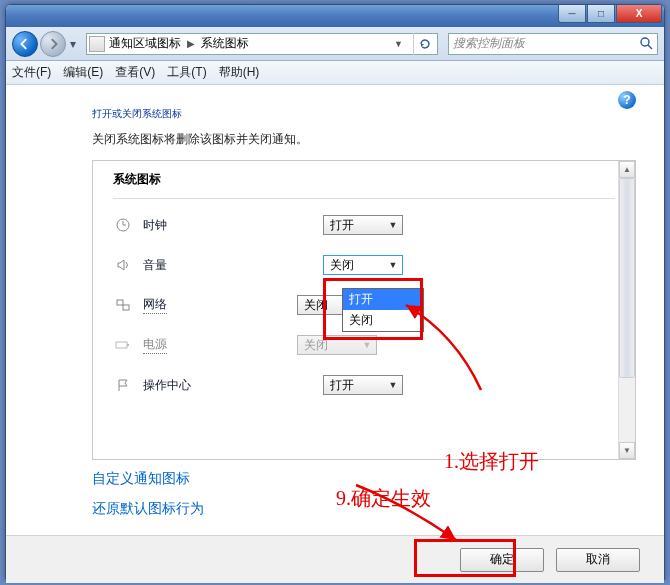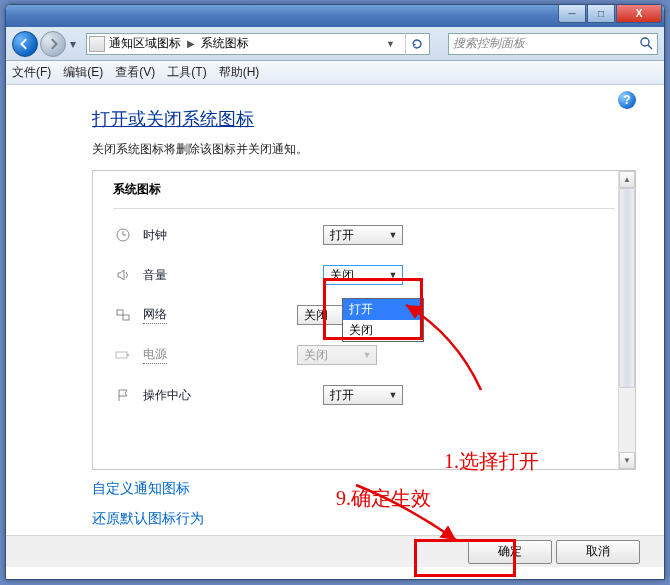--- a/index.html
+++ b/index.html
@@ -111,21 +111,21 @@
   .addr-sep { margin: 0 6px; color:#555; font-size:10px;}
   .addr-refresh {
     width: 22px; height: 22px;
     border-left: 1px solid #ccd;
     display:flex; align-items:center; justify-content:center;
     color:#2a5a9a;
     margin-left: 6px;
   }
   .searchbox {
     width: 210px; height: 22px;
-    margin-left: 18px;
+    margin-left: 10px;
     background: #fff;
     border: 1px solid #8aa;
     display:flex; align-items:center;
     padding: 0 4px;
     color:#888;
     font-style: italic;
     position: relative;
   }
   .searchbox .mag {
     position:absolute; right:4px; top:2px; color:#2a5a9a;
@@ -155,23 +155,22 @@
     width:18px; height:18px;
     border-radius:50%;
     background: radial-gradient(circle at 30% 30%, #8fd0ff,#1a6fd0 70%);
     color:#fff;
     font-weight:bold;
     display:flex; align-items:center; justify-content:center;
     font-size:12px;
   }
   .page-title {
     color:#003399;
-    font-size: 18px;
+    font-size: 10px;
     margin: 22px 0 10px 86px;
-    text-decoration: underline;
   }
   .page-sub {
     margin: 0 0 12px 86px;
     color:#222;
   }
   .table-wrap {
     margin: 0 28px 0 86px;
     border: 1px solid #c8c8c8;
     height: 300px;
     position: relative;
@@ -257,28 +256,28 @@
     height: 200px;
     background: linear-gradient(to right,#eee,#d8dee8,#eee);
     border:1px solid #ccd;
     border-radius:2px;
   }
   .links { margin-left: 86px; margin-top: 10px; }
   .links a { color:#0066cc; text-decoration:none; display:block; margin-bottom: 12px; font-size:14px;}
 
   
   .footer {
-    height: 32px;
+    height: 48px;
     background: #f0f0f0;
     border-top: 1px solid #d4d4d4;
     display:flex;
     align-items:center;
     justify-content:flex-end;
     padding: 0 24px;
-    gap: 4px;
+    gap: 12px;
   }
   .btn {
     min-width: 84px;
     height: 24px;
     border: 1px solid #888;
     background: linear-gradient(#fdfdfd,#e4e4e4);
     display:flex; align-items:center; justify-content:center;
     font-size:12px;
     border-radius:2px;
   }

